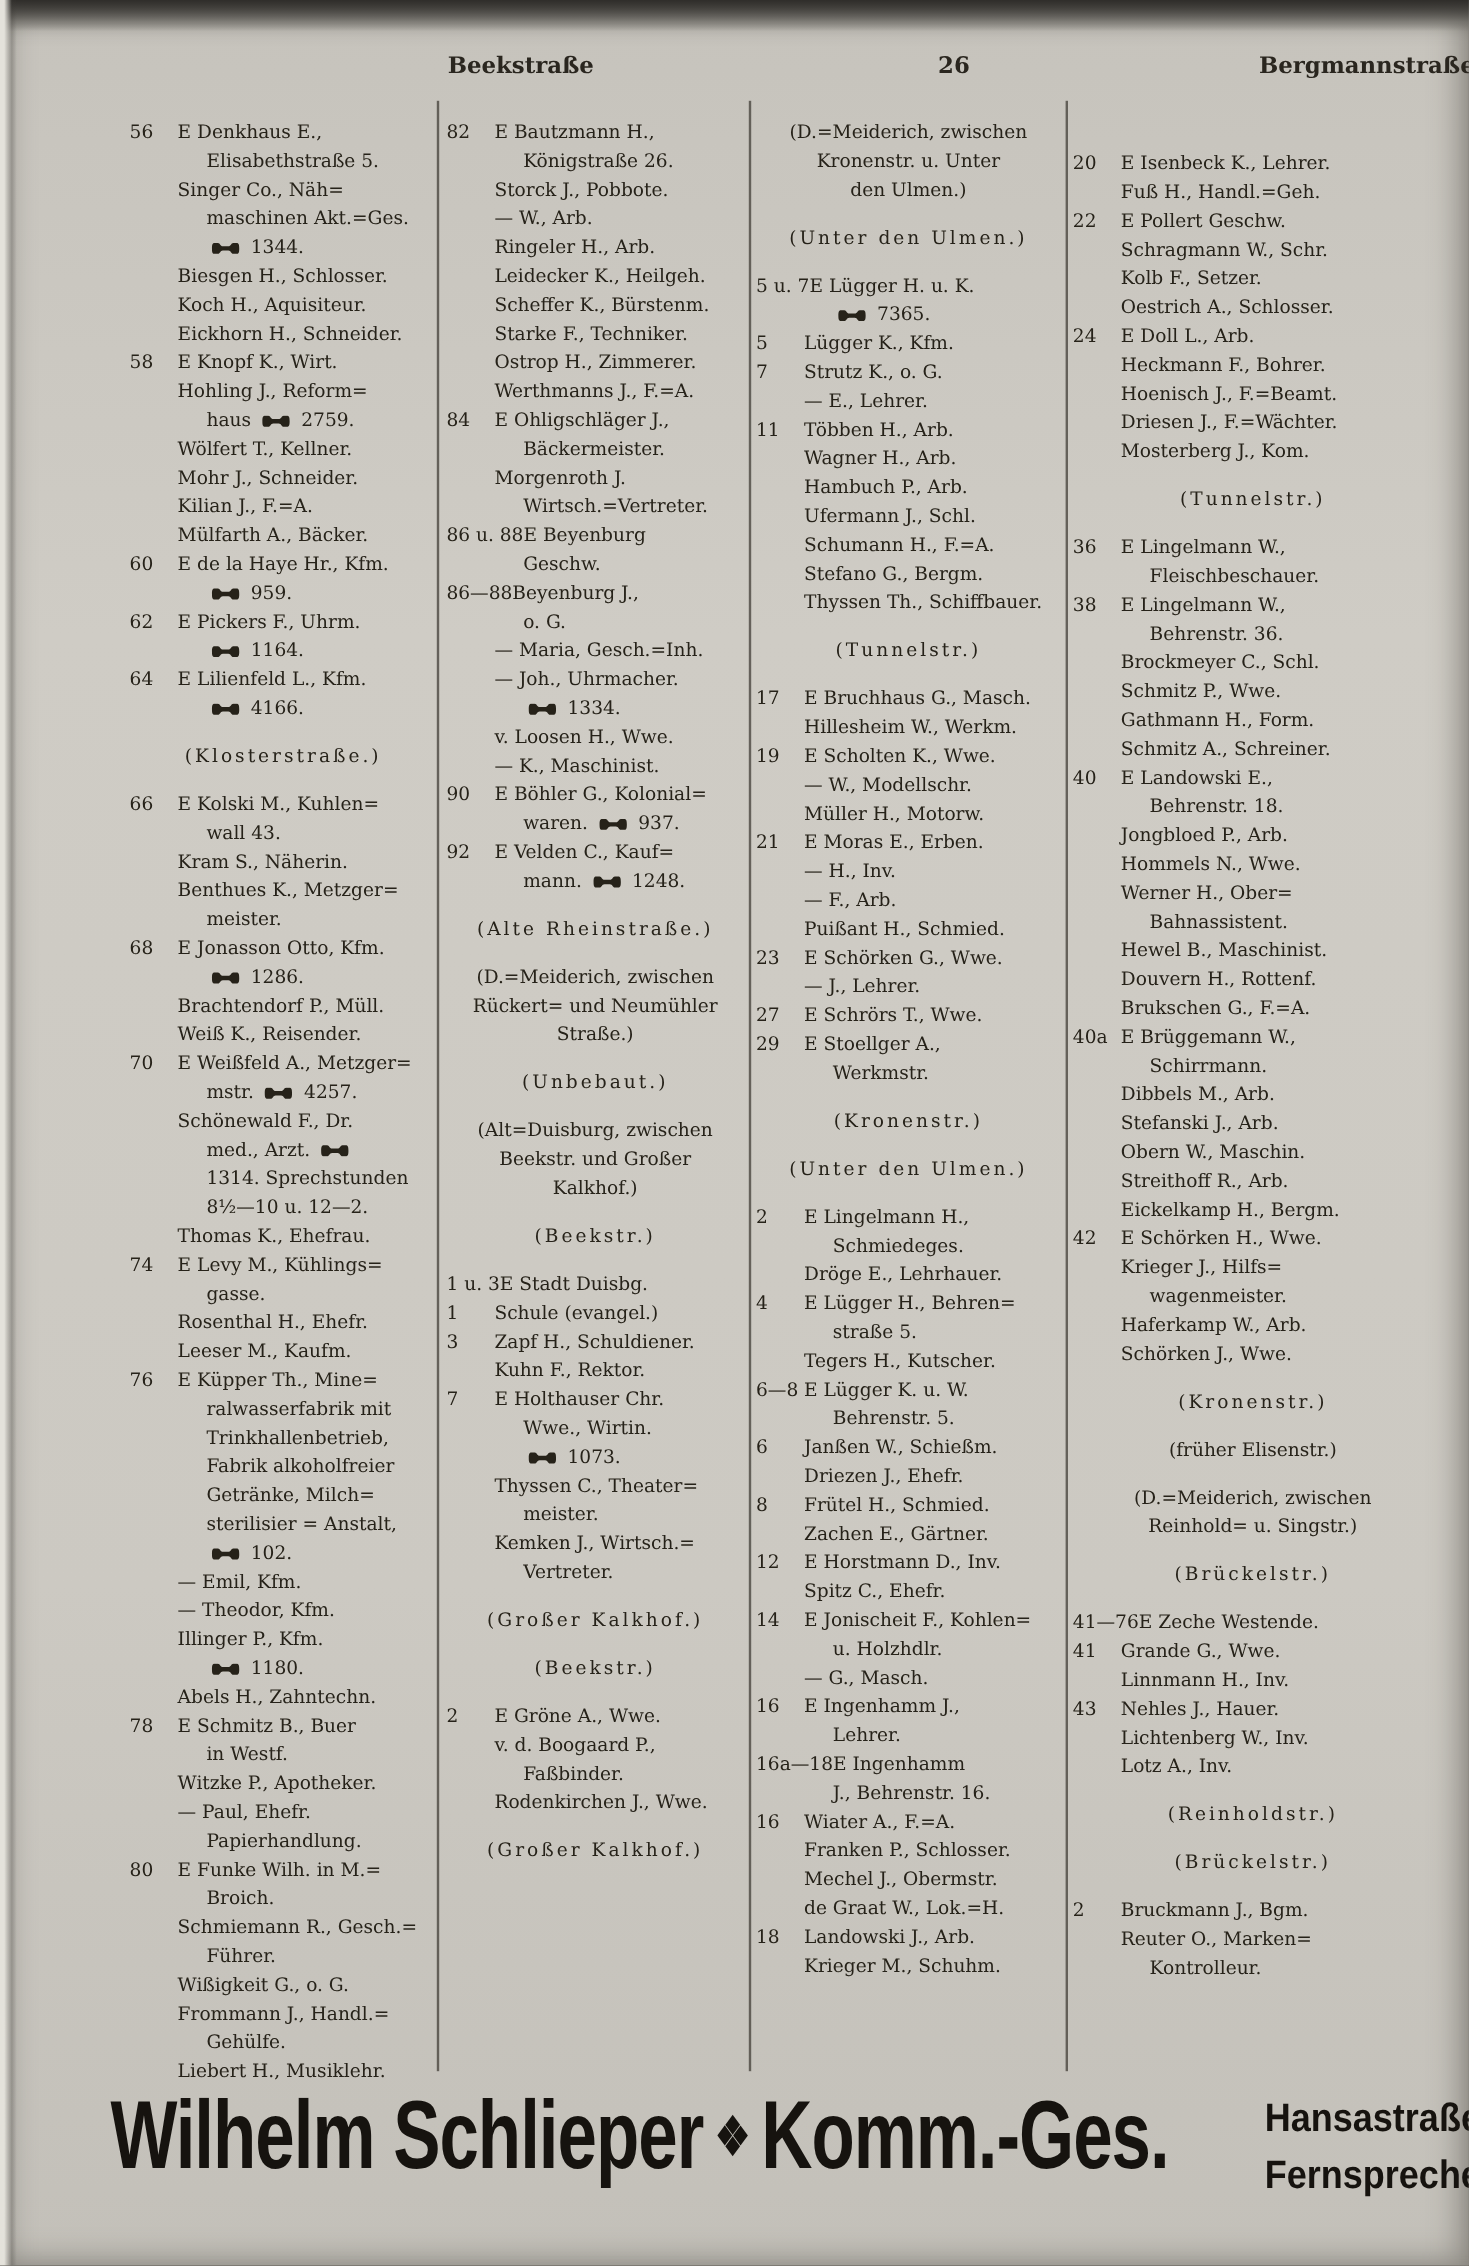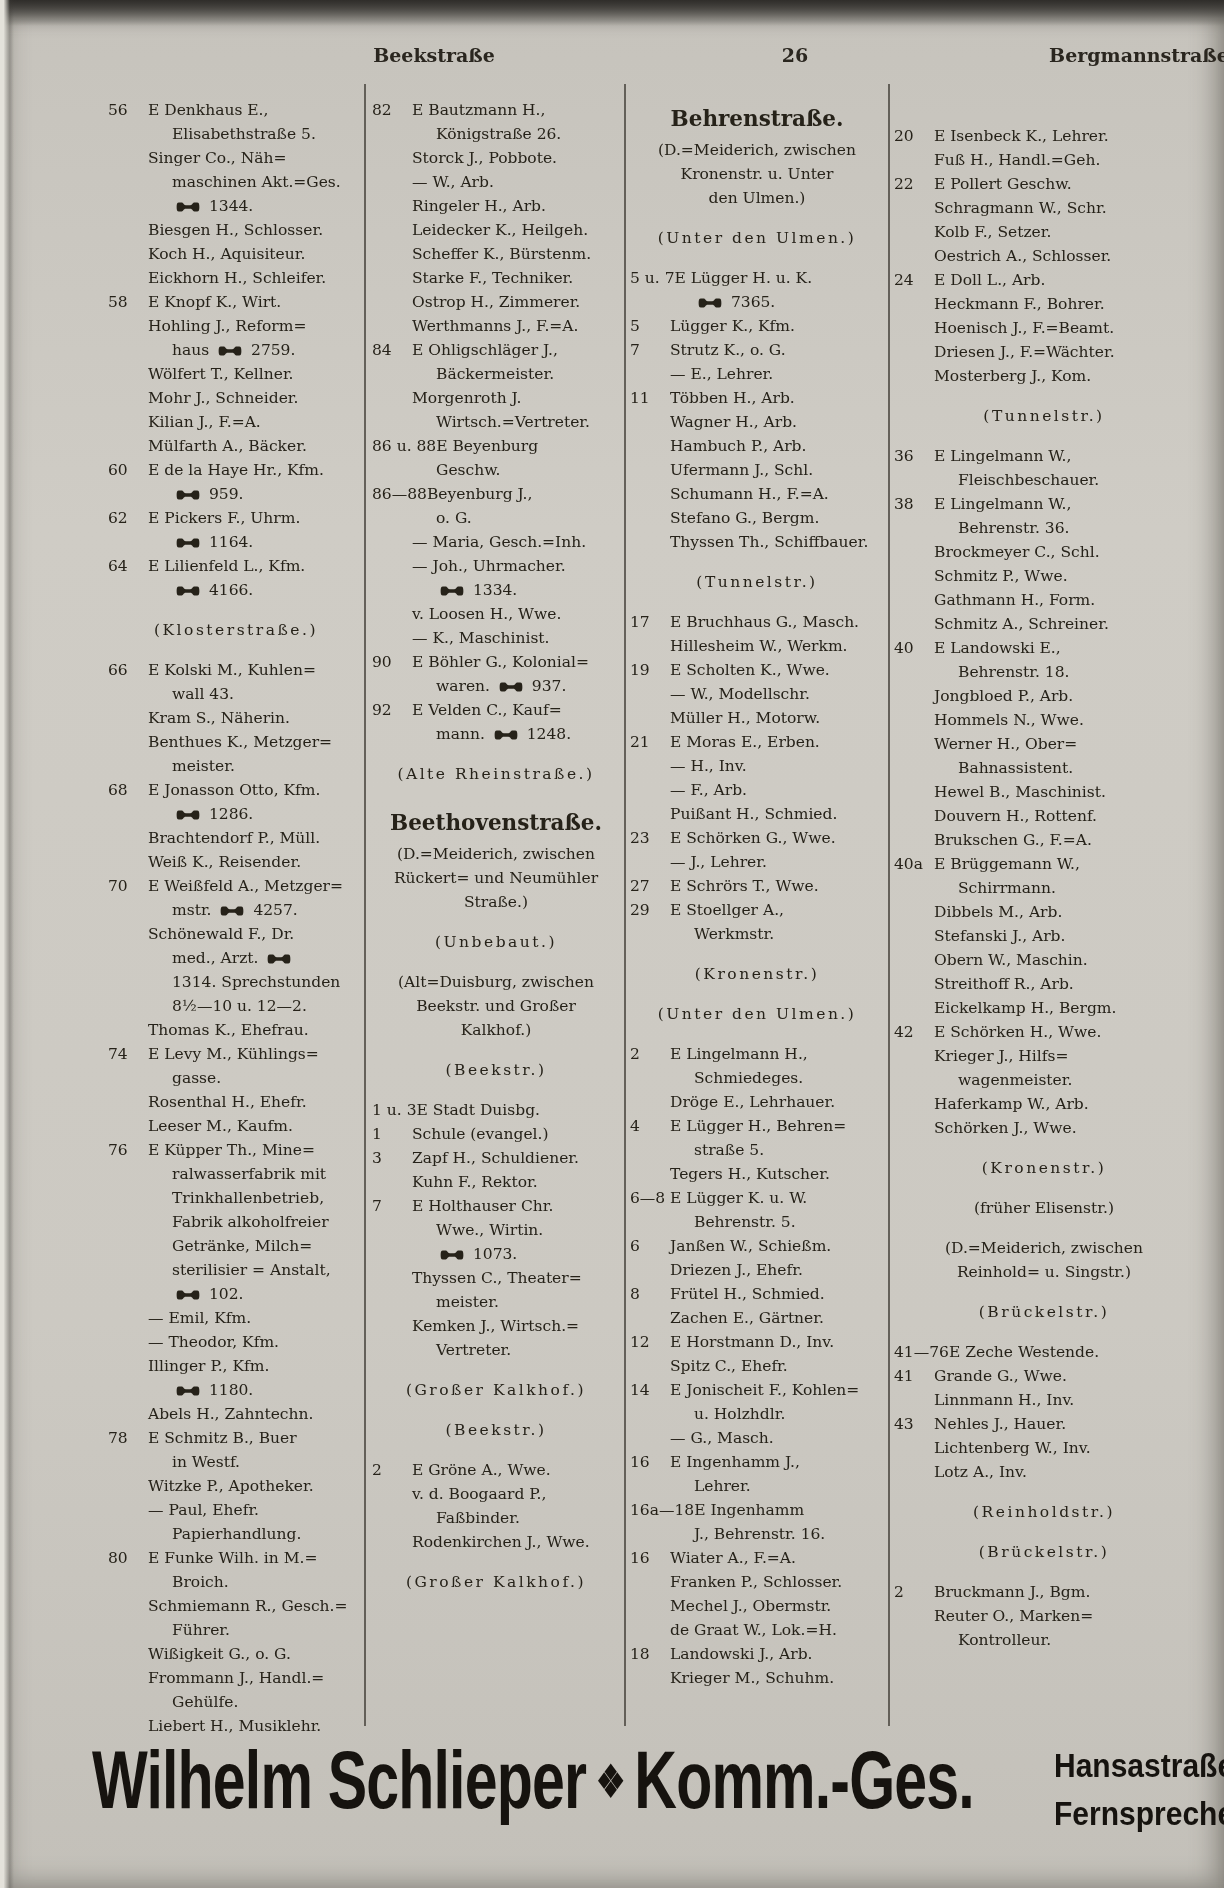--- a/index.html
+++ b/index.html
@@ -70,21 +70,21 @@
     <div class="col col-1">
         <div class="ln e"><span class="num">56</span><span class="txt">E Denkhaus E.,</span></div>
         <div class="ln c"><span class="txt">Elisabethstraße 5.</span></div>
         <div class="ln e"><span class="txt">Singer Co., Näh=</span></div>
         <div class="ln c"><span class="txt">maschinen Akt.=Ges.</span></div>
         <div class="ln c"><span class="txt"><svg class="telsvg" width="24" height="10" viewBox="0 0 26 11">
               <path d="M3 .5C1 .5 .5 2 .5 5.5.5 9 1 10.5 3 10.5L6 10.5C8 10.5 8 7.5 10.5 7.5L15.5 7.5C18 7.5 18 10.5 20 10.5L23 10.5C25 10.5 25.5 9 25.5 5.5 25.5 2 25 .5 23 .5L20 .5C18 .5 18 3.5 15.5 3.5L10.5 3.5C8 3.5 8 .5 6 .5Z"></path>
             </svg> 1344.</span></div>
         <div class="ln e"><span class="txt">Biesgen H., Schlosser.</span></div>
         <div class="ln e"><span class="txt">Koch H., Aquisiteur.</span></div>
-        <div class="ln e"><span class="txt">Eickhorn H., Schleifer.</span></div>
+        <div class="ln e"><span class="txt">Eickhorn H., Schneider.</span></div>
         <div class="ln e"><span class="num">58</span><span class="txt">E Knopf K., Wirt.</span></div>
         <div class="ln e"><span class="txt">Hohling J., Reform=</span></div>
         <div class="ln c"><span class="txt">haus <svg class="telsvg" width="24" height="10" viewBox="0 0 26 11">
               <path d="M3 .5C1 .5 .5 2 .5 5.5.5 9 1 10.5 3 10.5L6 10.5C8 10.5 8 7.5 10.5 7.5L15.5 7.5C18 7.5 18 10.5 20 10.5L23 10.5C25 10.5 25.5 9 25.5 5.5 25.5 2 25 .5 23 .5L20 .5C18 .5 18 3.5 15.5 3.5L10.5 3.5C8 3.5 8 .5 6 .5Z"></path>
             </svg> 2759.</span></div>
         <div class="ln e"><span class="txt">Wölfert T., Kellner.</span></div>
         <div class="ln e"><span class="txt">Mohr J., Schneider.</span></div>
         <div class="ln e"><span class="txt">Kilian J., F.=A.</span></div>
         <div class="ln e"><span class="txt">Mülfarth A., Bäcker.</span></div>
         <div class="ln e"><span class="num">60</span><span class="txt">E de la Haye Hr., Kfm.</span></div>
@@ -188,21 +188,20 @@
         <div class="ln c"><span class="txt">waren. <svg class="telsvg" width="24" height="10" viewBox="0 0 26 11">
               <path d="M3 .5C1 .5 .5 2 .5 5.5.5 9 1 10.5 3 10.5L6 10.5C8 10.5 8 7.5 10.5 7.5L15.5 7.5C18 7.5 18 10.5 20 10.5L23 10.5C25 10.5 25.5 9 25.5 5.5 25.5 2 25 .5 23 .5L20 .5C18 .5 18 3.5 15.5 3.5L10.5 3.5C8 3.5 8 .5 6 .5Z"></path>
             </svg> 937.</span></div>
         <div class="ln e"><span class="num">92</span><span class="txt">E Velden C., Kauf=</span></div>
         <div class="ln c"><span class="txt">mann. <svg class="telsvg" width="24" height="10" viewBox="0 0 26 11">
               <path d="M3 .5C1 .5 .5 2 .5 5.5.5 9 1 10.5 3 10.5L6 10.5C8 10.5 8 7.5 10.5 7.5L15.5 7.5C18 7.5 18 10.5 20 10.5L23 10.5C25 10.5 25.5 9 25.5 5.5 25.5 2 25 .5 23 .5L20 .5C18 .5 18 3.5 15.5 3.5L10.5 3.5C8 3.5 8 .5 6 .5Z"></path>
             </svg> 1248.</span></div>
         <div class="ln g"></div>
         <div class="ln x"><span class="txt">(Alte Rheinstraße.)</span></div>
         <div class="ln g"></div>
-        <div class="ln h"><span class="txt">Beethovenstraße.</span></div>
         <div class="ln x2"><span class="txt">(D.=Meiderich, zwischen</span></div>
         <div class="ln x2"><span class="txt">Rückert= und Neumühler</span></div>
         <div class="ln x2"><span class="txt">Straße.)</span></div>
         <div class="ln g"></div>
         <div class="ln x"><span class="txt">(Unbebaut.)</span></div>
         <div class="ln g"></div>
         <div class="ln x2"><span class="txt">(Alt=Duisburg, zwischen</span></div>
         <div class="ln x2"><span class="txt">Beekstr. und Großer</span></div>
         <div class="ln x2"><span class="txt">Kalkhof.)</span></div>
         <div class="ln g"></div>
@@ -227,21 +226,20 @@
         <div class="ln x"><span class="txt">(Beekstr.)</span></div>
         <div class="ln g"></div>
         <div class="ln e"><span class="num">2</span><span class="txt">E Gröne A., Wwe.</span></div>
         <div class="ln e"><span class="txt">v. d. Boogaard P.,</span></div>
         <div class="ln c"><span class="txt">Faßbinder.</span></div>
         <div class="ln e"><span class="txt">Rodenkirchen J., Wwe.</span></div>
         <div class="ln g"></div>
         <div class="ln x"><span class="txt">(Großer Kalkhof.)</span></div>
       </div>
     <div class="col col-3">
-        <div class="ln h"><span class="txt">Behrenstraße.</span></div>
         <div class="ln x2"><span class="txt">(D.=Meiderich, zwischen</span></div>
         <div class="ln x2"><span class="txt">Kronenstr. u. Unter</span></div>
         <div class="ln x2"><span class="txt">den Ulmen.)</span></div>
         <div class="ln g"></div>
         <div class="ln x"><span class="txt">(Unter den Ulmen.)</span></div>
         <div class="ln g"></div>
         <div class="ln e"><span class="num">5 u. 7</span><span class="txt">E Lügger H. u. K.</span></div>
         <div class="ln c"><span class="txt"><svg class="telsvg" width="24" height="10" viewBox="0 0 26 11">
               <path d="M3 .5C1 .5 .5 2 .5 5.5.5 9 1 10.5 3 10.5L6 10.5C8 10.5 8 7.5 10.5 7.5L15.5 7.5C18 7.5 18 10.5 20 10.5L23 10.5C25 10.5 25.5 9 25.5 5.5 25.5 2 25 .5 23 .5L20 .5C18 .5 18 3.5 15.5 3.5L10.5 3.5C8 3.5 8 .5 6 .5Z"></path>
             </svg> 7365.</span></div>

